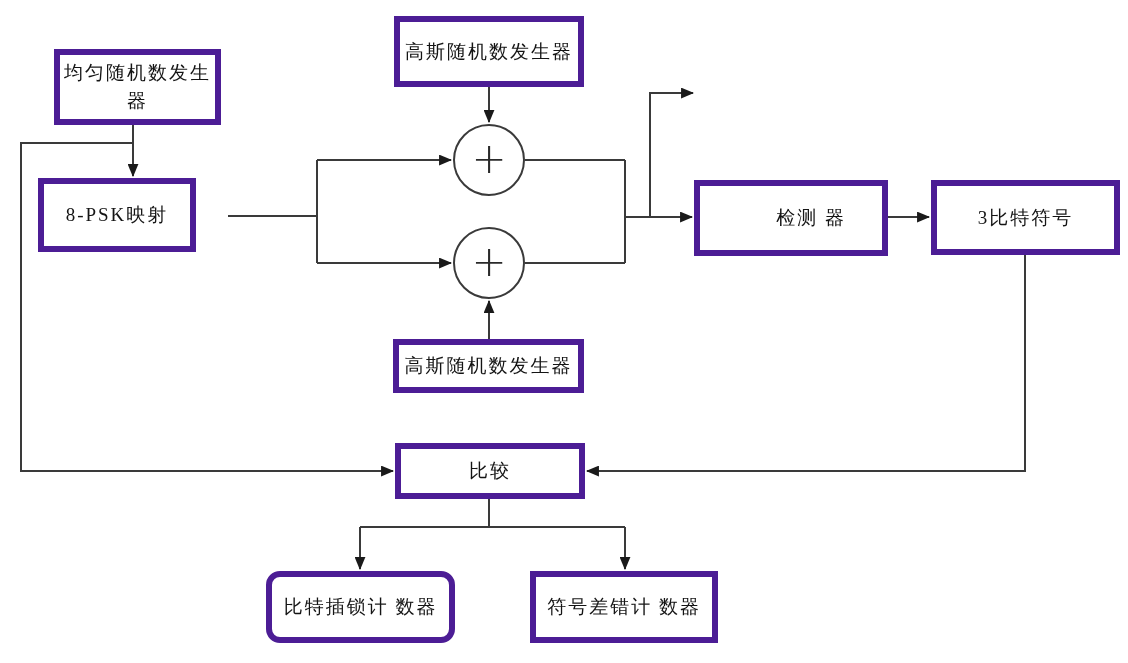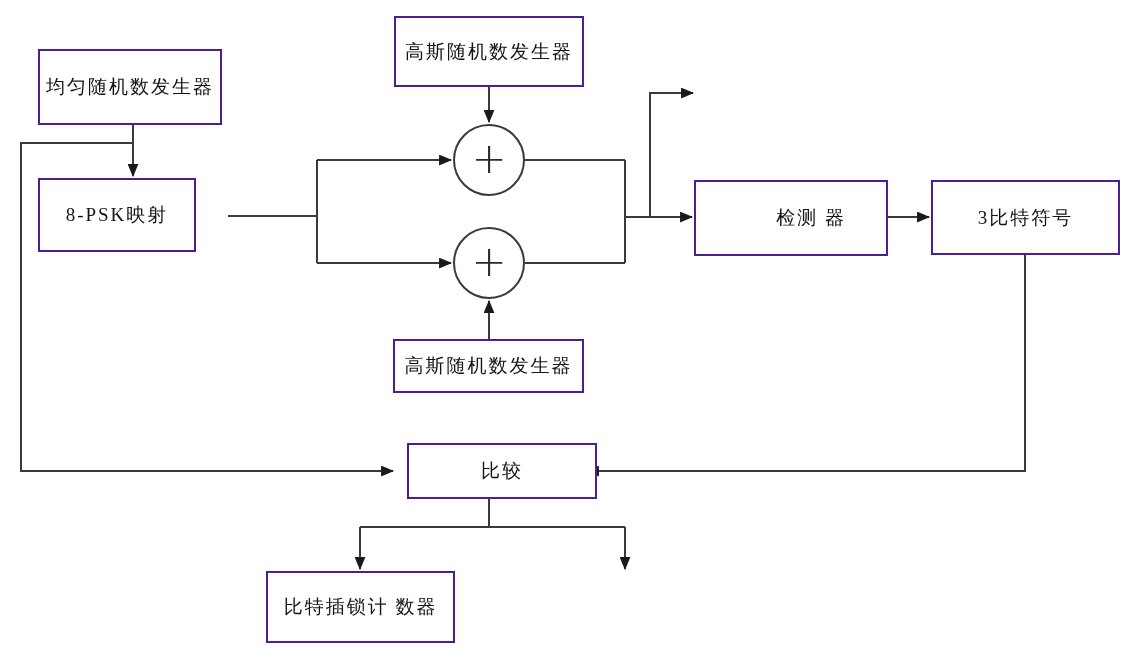--- a/index.html
+++ b/index.html
@@ -13,21 +13,21 @@
   }
   .wires {
     position: absolute;
     left: 0; top: 0;
     width: 1128px; height: 663px;
   }
   .node {
     position: absolute;
     box-sizing: border-box;
     background: #ffffff;
-    border: 2px solid #4c1d95;
+    border: 6px solid #4c1d95;
     display: flex;
     flex-direction: column;
     align-items: center;
     justify-content: center;
     text-align: center;
     font-size: 19px;
     line-height: 1.45;
     color: #141414;
     letter-spacing: 2px;
   }
@@ -75,21 +75,21 @@
       <polyline points="650,217 650,93 693,93" marker-end="url(#arrow)"></polyline>
       <polyline points="888,217 929,217" marker-end="url(#arrow)"></polyline>
       <polyline points="1025,255 1025,471 587,471" marker-end="url(#arrow)"></polyline>
       <polyline points="489,499 489,527"></polyline>
       <polyline points="360,527 625,527"></polyline>
       <polyline points="360,527 360,569" marker-end="url(#arrow)"></polyline>
       <polyline points="625,527 625,569" marker-end="url(#arrow)"></polyline>
     </g>
   </svg>
 
-  <div class="node" style="left:38px; top:49px; width:184px; height:76px;">
+  <div class="node" style="left:54px; top:49px; width:167px; height:76px;">
     <span>均匀随机数发生器</span>
   </div>
 
   <div class="node" style="left:38px; top:178px; width:158px; height:74px;">
     <span>8-PSK映射</span>
   </div>
 
   <div class="node" style="left:394px; top:16px; width:190px; height:71px;">
     <span>高斯随机数发生器</span>
   </div>
@@ -108,22 +108,25 @@
 
 
   <div class="node" style="left:694px; top:180px; width:194px; height:76px;padding-left:40px;">
     <span>检测 器</span>
   </div>
 
   <div class="node" style="left:931px; top:180px; width:189px; height:75px;">
     <span>3比特符号</span>
   </div>
 
-  <div class="node" style="left:395px; top:443px; width:190px; height:56px;margin-left:12px;">
+  <div class="node" style="left:395px; top:443px; width:190px; height:56px;">
     <span>比较</span>
   </div>
 
-  <div class="node" style="left:266px; top:571px; width:189px; height:72px;">
+  <div class="node" style="left:266px; top:571px; width:189px; height:72px;border-radius:14px;">
     <span>比特插锁计 数器</span>
   </div>
 
+  <div class="node" style="left:530px; top:571px; width:188px; height:72px;">
+    <span>符号差错计 数器</span>
+  </div>
 
 </div>
 
 </body></html>

